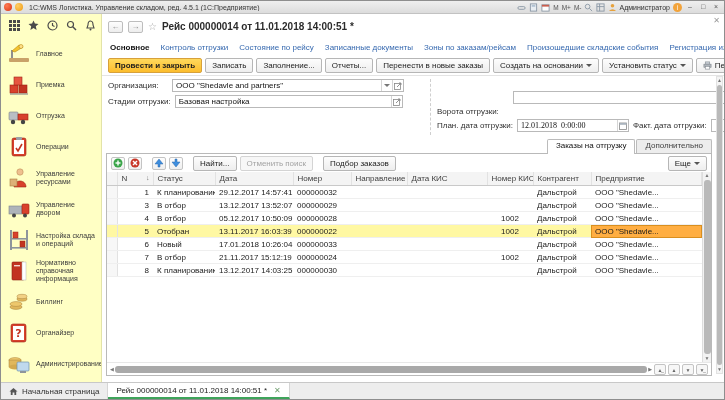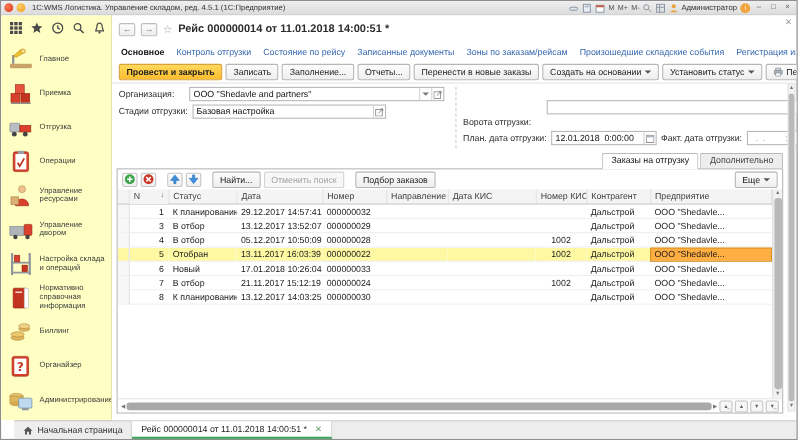--- a/index.html
+++ b/index.html
@@ -47,32 +47,32 @@
   .stab.active { color:#111; font-weight:bold; }
 
   .cmd-bar { height:20px; flex:0 0 20px; display:flex; align-items:center; gap:3px; padding:0 6px; border-bottom:1px solid #E4E4E4; }
   .btn { font-size:8px; color:#1C1C1C; border:1px solid #B6B6B6; border-radius:2px; background:linear-gradient(#FDFDFD,#EEEEEE); padding:2px 6px; white-space:nowrap; display:inline-flex; align-items:center; gap:3px; }
   .btn.primary { background:linear-gradient(#FFD95C,#FCBD2E); border-color:#D7A13B; font-weight:bold; }
   .btn .dd { width:0; height:0; border-left:3px solid transparent; border-right:3px solid transparent; border-top:3px solid #555; display:inline-block; }
   .btn.disabled { color:#A3A3A3; border-color:#D4D4D4; background:#F7F7F7; }
   .cmd-spacer { flex:1; }
 
   
-  .form-area { flex:0 0 46px; display:flex; padding:3px 10px 2px 6px; gap:6px; }
+  .form-area { flex:0 0 46px; display:flex; padding:3px 10px 2px 6px; gap:22px; }
   .fcol-l { width:300px; flex:0 0 300px; display:flex; flex-direction:column; gap:3px; }
   .fcol-r { flex:1; border-left:1px dashed #CFCFCF; padding-left:6px; display:flex; flex-direction:column; gap:3px; }
   .frow { display:flex; align-items:center; gap:4px; }
   .flabel { font-size:8px; color:#2E2E2E; white-space:nowrap; }
   .finput { height:13px; border:1px solid #B9B9B9; background:#FFF; display:flex; align-items:center; font-size:8px; color:#111; padding-left:3px; }
   .finput .fval { flex:1; white-space:pre; overflow:hidden; }
   .finput .fval.ph { color:#9B9B9B; }
   .fbtn { width:11px; height:11px; border-left:1px solid #D5D5D5; display:flex; align-items:center; justify-content:center; flex:0 0 11px; }
   .fbtn .dd { width:0; height:0; border-left:3px solid transparent; border-right:3px solid transparent; border-top:3px solid #777; }
   .w-org { width:232px; } .w-wave { width:232px; } .w-stage { width:232px; }
-  .w-gate { flex:1; max-width:258px; } .w-plan { width:96px; } .w-fact { width:78px; }
+  .w-gate { flex:1; max-width:258px; } .w-plan { width:112px;font-family:Liberation Serif, serif; } .w-fact { width:78px; }
   .lbl-org { width:60px; } .lbl-gate { width:72px;margin-top:28px; }
 
   
   .table-block { flex:1; min-height:0; padding:2px 12px 6px 4px; display:flex; flex-direction:column; position:relative; }
   .grid-tabs { height:15px; display:flex; gap:1px; padding-left:2px;justify-content:flex-end; }
   .gtab { font-size:8px; padding:1px 8px 0; border:1px solid #BBB; border-bottom:none; border-radius:2px 2px 0 0; background:#EDEDED; color:#444; }
   .gtab.active { background:#FFF; color:#111; position:relative; z-index:2; }
   .grid-panel { flex:1; border:1px solid #B9B9B9; background:#FFF; margin-top:-1px; display:flex; flex-direction:column; position:relative; min-height:0;justify-content:flex-end; }
   .grid-toolbar { height:18px; flex:0 0 18px; display:flex; align-items:center; gap:3px; padding:1px 4px; }
   .icbtn { width:14px; height:13px; border:1px solid #C4C4C4; border-radius:2px; background:linear-gradient(#FDFDFD,#EFEFEF); display:flex; align-items:center; justify-content:center; }
@@ -100,21 +100,21 @@
   .hs-track { flex:1; height:8px; display:flex; align-items:center; gap:1px; }
   .hs-ar { font-size:5px; color:#777; }
   .hthumb { flex:1; height:7px; background:#A9A9A9; border-radius:3px; }
   .navsq { width:12px; height:11px; border:1px solid #C4C4C4; border-radius:2px; background:#F7F7F7; font-size:5px; color:#666; text-align:center; line-height:10px; }
 
   
   .page-vscroll { position:absolute; right:1px; top:62px; bottom:8px; width:7px; background:#F4F4F4; border:1px solid #E2E2E2; display:flex; flex-direction:column; align-items:center; }
   .page-vscroll .vthumb { width:5px; }
 
   
-  .bottom-bar { height:17px; flex:0 0 17px; background:#EDEDED; border-top:1px solid #C8C8C8; display:flex; align-items:stretch;margin-left:12px; }
+  .bottom-bar { height:17px; flex:0 0 17px; background:#EDEDED; border-top:1px solid #C8C8C8; display:flex; align-items:stretch; }
   .btab { display:flex; align-items:center; gap:4px; font-size:8px; color:#333; padding:0 8px; border-right:1px solid #D5D5D5; }
   .btab.active { background:#FFF; border-bottom:2px solid #3FA45B; color:#222; }
   .btab .x { color:#6F9E6F; font-size:8px; margin-left:3px; }
 
   svg { display:block; }
 </style>
 </head>
 <body>
 
 <div class="window">
@@ -401,21 +401,21 @@
                   <svg viewBox="0 0 8 8" width="8" height="8">
                     <rect x="0.5" y="1.5" width="6" height="6" fill="none" stroke="#888" stroke-width="0.8"></rect>
                     <line x1="3" y1="5" x2="7" y2="1" stroke="#888" stroke-width="0.9"></line>
                     <polyline points="5,1 7,1 7,3" fill="none" stroke="#888" stroke-width="0.9"></polyline>
                   </svg>
                 </span>
             </span>
           </div>
           <div class="frow">
             <span class="flabel">Стадии отгрузки:</span>
-            <span class="finput w-stage" style="width:176px">
+            <span class="finput w-stage" style="width:228px">
               <span class="fval">Базовая настройка</span>
               <span class="fbtn">
                   <svg viewBox="0 0 8 8" width="8" height="8">
                     <rect x="0.5" y="1.5" width="6" height="6" fill="none" stroke="#888" stroke-width="0.8"></rect>
                     <line x1="3" y1="5" x2="7" y2="1" stroke="#888" stroke-width="0.9"></line>
                     <polyline points="5,1 7,1 7,3" fill="none" stroke="#888" stroke-width="0.9"></polyline>
                   </svg>
                 </span>
             </span>
           </div>

